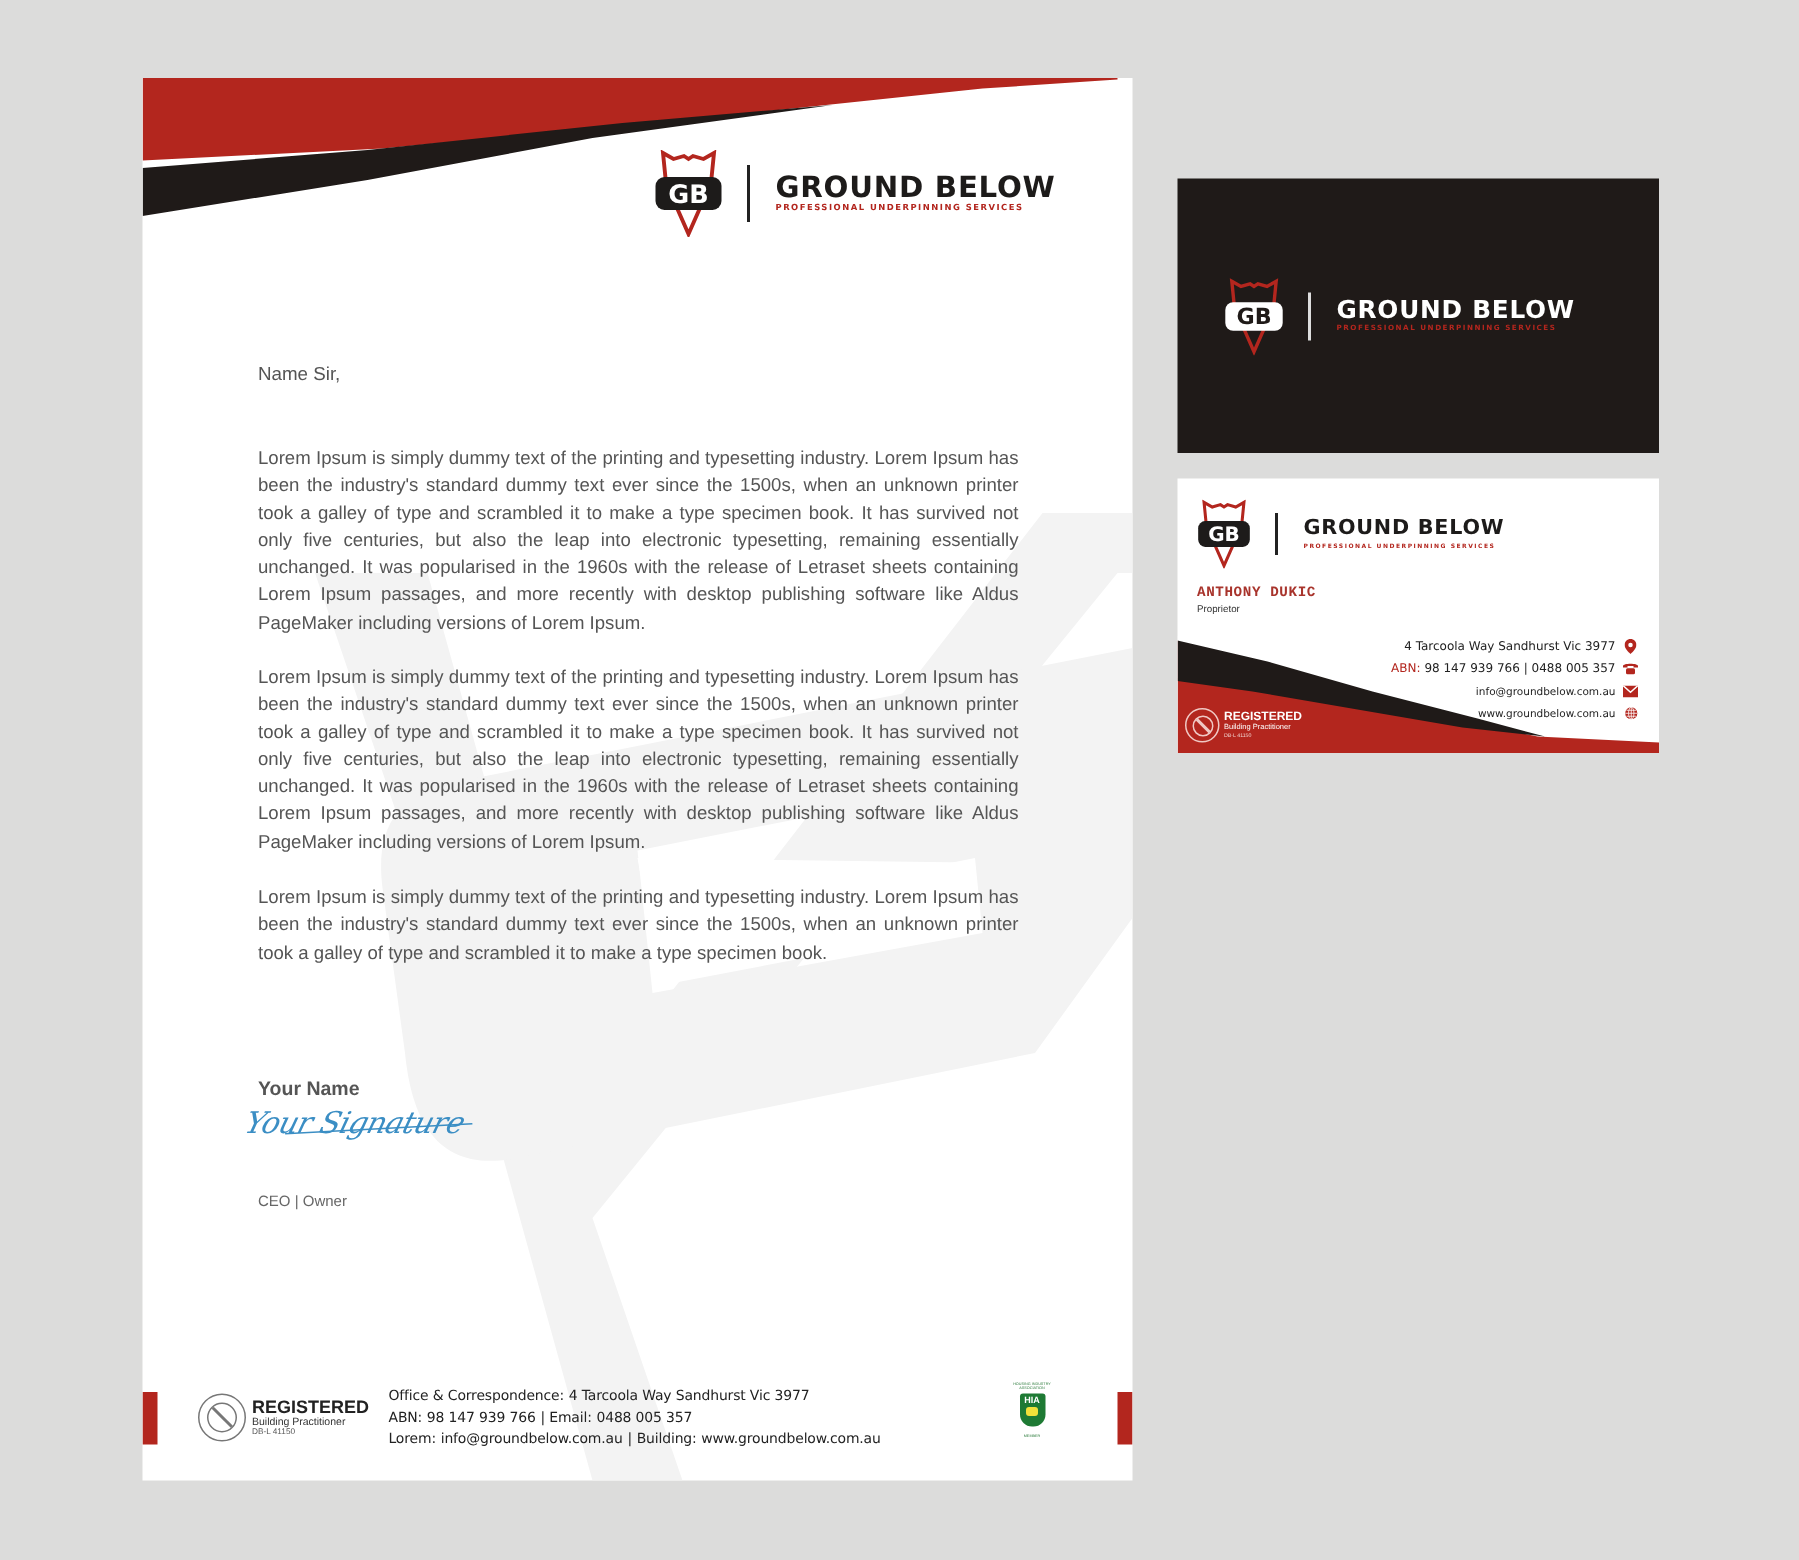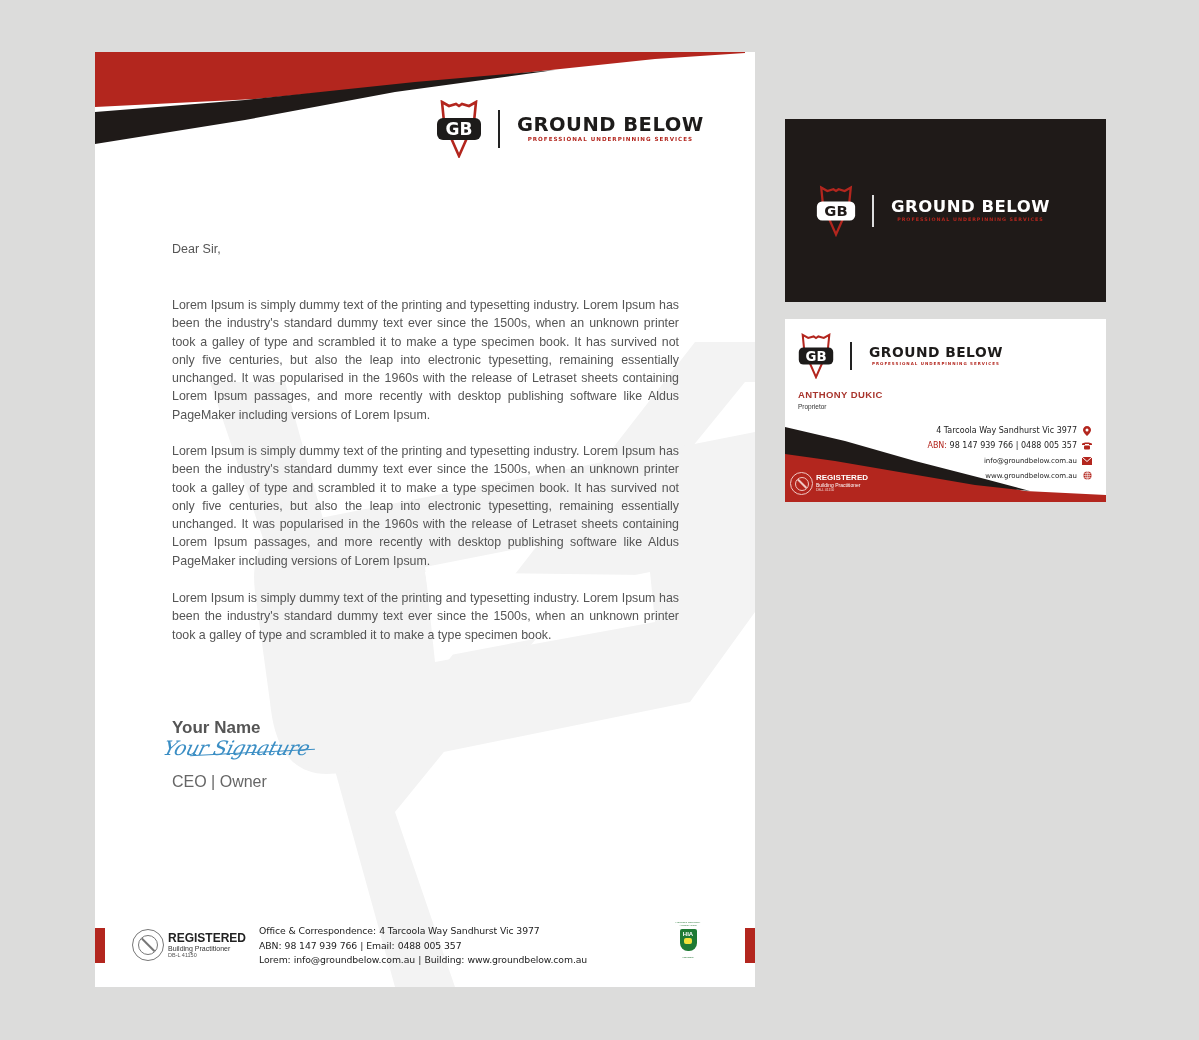--- a/index.html
+++ b/index.html
@@ -15,21 +15,21 @@
   .letterhead {
     position: absolute; left: 95px; top: 52px; width: 660px; height: 935px;
     background: #ffffff; overflow: hidden;
   }
   .lh-swoosh { position: absolute; left: 0; top: 0; }
   .watermark { position: absolute; left: 0; top: 0; }
 
   .logo { position: absolute; display: flex; align-items: center; gap: 13px; }
   .logo-mark { position: relative; }
   .logo-divider { width: 2px; background: #222; margin: 0 4px 0 3px; }
-  .logo-text { display: flex; flex-direction: column; text-align: center; }
+  .logo-text { display: flex; flex-direction: column; }
   .logo-title {
     font-family: "DejaVu Sans", sans-serif; font-weight: bold;
     color: #1d1b1a; letter-spacing: 0.5px; line-height: 1;
   }
   .logo-sub {
     font-family: "DejaVu Sans", sans-serif; font-weight: bold;
     color: #b3261e; letter-spacing: 1px; line-height: 1; white-space: nowrap;
   }
 
   .lh-logo { left: 341px; top: 48px; }
@@ -39,29 +39,29 @@
 
   .salutation {
     position: absolute; left: 77px; top: 190px;
     font-size: 12.5px; color: #555;
   }
   .body-para {
     position: absolute; left: 77px; width: 507px;
     font-size: 12.4px; line-height: 18.3px; color: #555;
     text-align: justify; margin: 0;
   }
-  .sig-name { position: absolute; left: 77px; top: 666px; font-size: 17px; font-weight: bold; color: #555; }
+  .sig-name { position: absolute; left: 77px; top: 666px; font-size: 13px; font-weight: bold; color: #555; }
   .sig-script {
     position: absolute; left: 69px; top: 684px;
     font-family: "DejaVu Serif", serif; font-style: italic;
     font-size: 20px; color: #3b8ec4; letter-spacing: -0.5px;
     transform: skewX(-15deg);
   }
   .sig-underline { position: absolute; left: 95px; top: 700px; width: 125px; height: 1px; background: #3b8ec4; transform: rotate(-3deg); }
-  .sig-role { position: absolute; left: 77px; top: 721px; font-size: 16px; color: #666; }
+  .sig-role { position: absolute; left: 77px; top: 744px; font-size: 10px; color: #666; }
 
   .footer-bar-left { position: absolute; left: 0; top: 876px; width: 10px; height: 35px; background: #b3261e; }
   .footer-bar-right { position: absolute; left: 650px; top: 876px; width: 10px; height: 35px; background: #b3261e; }
 
   .reg-badge { position: absolute; display: flex; align-items: center; }
   .reg-seal {
     border-radius: 50%; border: 1.5px solid #777; position: relative;
     display: flex; align-items: center; justify-content: center;
   }
   .reg-seal .inner { border-radius: 50%; border: 1.5px solid #777; position: relative; }
@@ -114,21 +114,21 @@
     position: absolute; left: 785px; top: 319px; width: 321px; height: 183px;
     background: #ffffff; overflow: hidden;
   }
   .cl-swoosh { position: absolute; left: 0; top: 0; }
   .cl-logo { left: 13px; top: 14px; }
   .cl-logo .logo-divider { height: 28px; }
   .cl-logo .logo-title { font-size: 13.8px; }
   .cl-logo .logo-sub { font-size: 4px; margin-top: 2px; }
   .cl-name {
     position: absolute; left: 13px; top: 70px;
-    font-family: Liberation Sans, sans-serif; font-weight: bold;
+    font-family: Liberation Mono, monospace; font-weight: bold;
     font-size: 9.5px; color: #a8342c; letter-spacing: 0.4px;
   }
   .cl-title { position: absolute; left: 13px; top: 84px; font-size: 6.5px; color: #333; }
   .cl-contacts {
     position: absolute; right: 14px; top: 104px;
     display: flex; flex-direction: column; align-items: flex-end;
   }
   .cl-row {
     display: flex; align-items: center; height: 15px;
     font-family: "DejaVu Sans", sans-serif; font-size: 8px; color: #222; white-space: nowrap;
@@ -173,21 +173,21 @@
       <rect x="1" y="18" width="44" height="22" rx="6" fill="#1d1b1a"></rect>
       <text x="23" y="35" text-anchor="middle" font-family="DejaVu Sans, sans-serif" font-weight="bold" font-size="17" fill="#ffffff">GB</text>
     </svg>
     <div class="logo-divider"></div>
     <div class="logo-text">
       <div class="logo-title">GROUND BELOW</div>
       <div class="logo-sub">PROFESSIONAL UNDERPINNING SERVICES</div>
     </div>
   </div>
 
-  <div class="salutation">Dear Sir,</div>
+  <div class="salutation">Name Sir,</div>
 
   <p class="body-para" style="top:244px">Lorem Ipsum is simply dummy text of the printing and typesetting industry. Lorem Ipsum has been the industry's standard dummy text ever since the 1500s, when an unknown printer took a galley of type and scrambled it to make a type specimen book. It has survived not only five centuries, but also the leap into electronic typesetting, remaining essentially unchanged. It was popularised in the 1960s with the release of Letraset sheets containing Lorem Ipsum passages, and more recently with desktop publishing software like Aldus PageMaker including versions of Lorem Ipsum.</p>
   <p class="body-para" style="top:390px">Lorem Ipsum is simply dummy text of the printing and typesetting industry. Lorem Ipsum has been the industry's standard dummy text ever since the 1500s, when an unknown printer took a galley of type and scrambled it to make a type specimen book. It has survived not only five centuries, but also the leap into electronic typesetting, remaining essentially unchanged. It was popularised in the 1960s with the release of Letraset sheets containing Lorem Ipsum passages, and more recently with desktop publishing software like Aldus PageMaker including versions of Lorem Ipsum.</p>
   <p class="body-para" style="top:537px">Lorem Ipsum is simply dummy text of the printing and typesetting industry. Lorem Ipsum has been the industry's standard dummy text ever since the 1500s, when an unknown printer took a galley of type and scrambled it to make a type specimen book.</p>
 
   <div class="sig-name">Your Name</div>
   <div class="sig-script">Your Signature</div>
   <div class="sig-underline"></div>
   <div class="sig-role">CEO  |  Owner</div>
 

